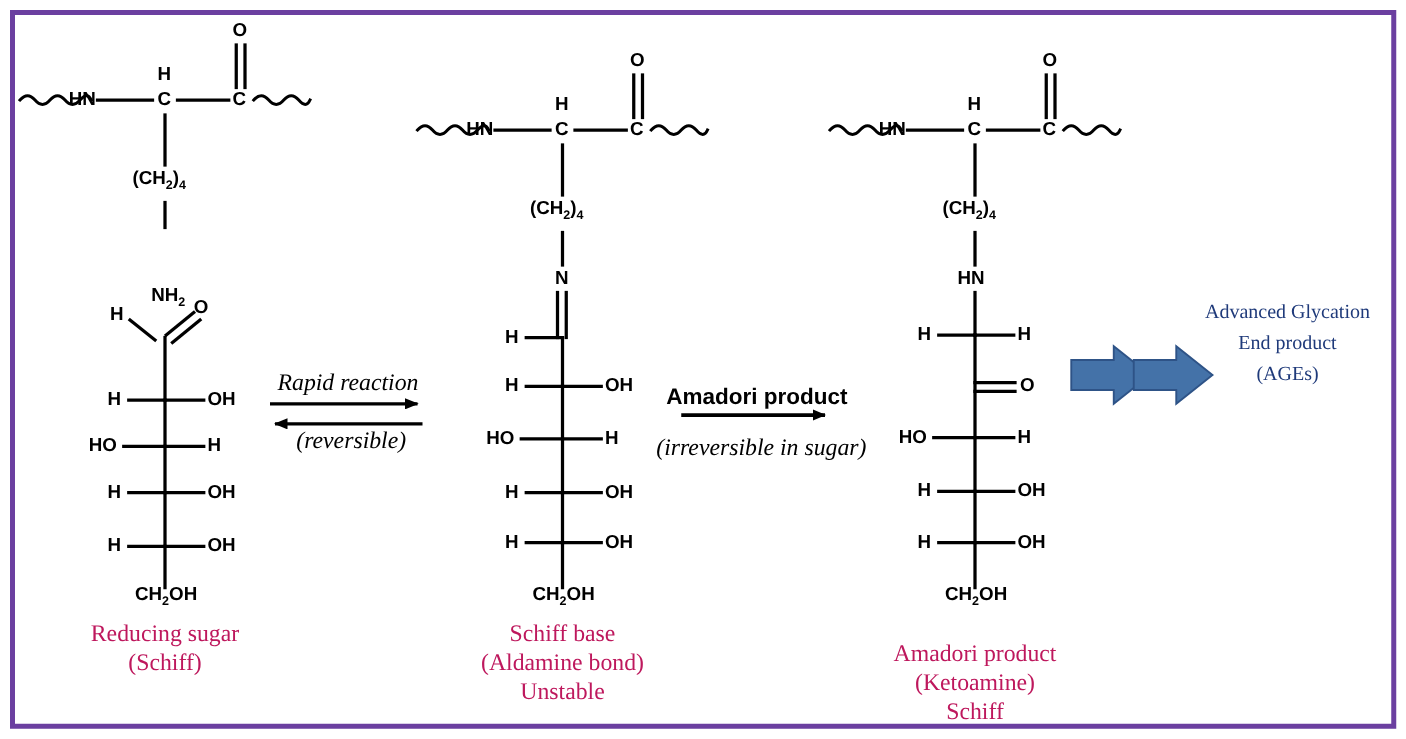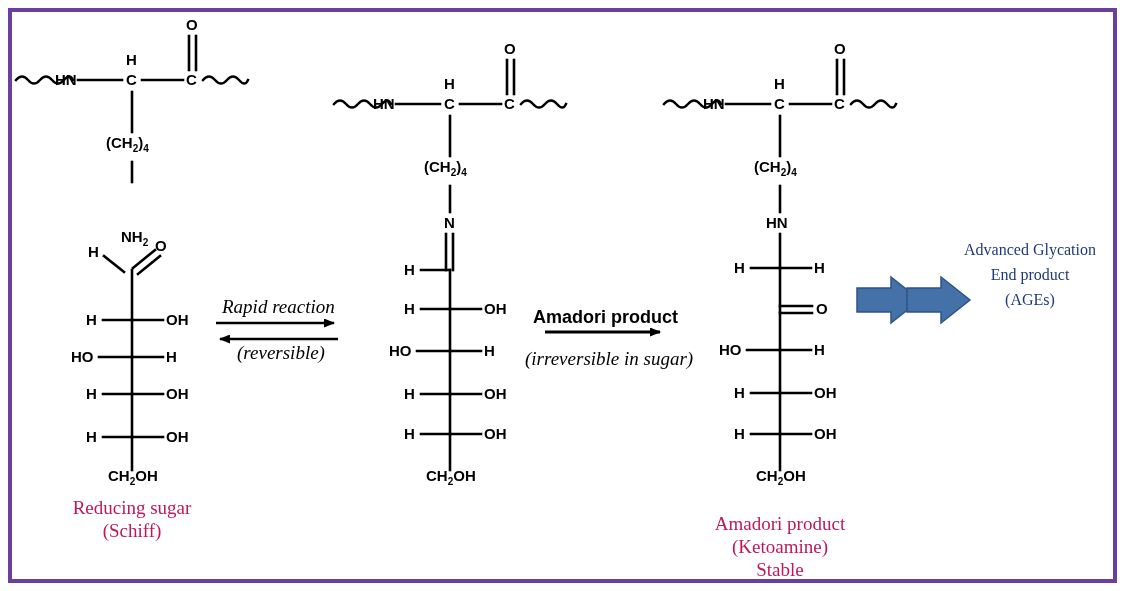--- a/index.html
+++ b/index.html
@@ -253,21 +253,26 @@
       <div>Advanced Glycation</div>
       <div>End product</div>
       <div>(AGEs)</div>
     </div>
 
     <div class="lbl caption" style="left:32px;top:496px;width:200px;">
       <div>Reducing sugar</div>
       <div>(Schiff)</div>
     </div>
 
+    <div class="lbl caption" style="left:350px;top:496px;width:200px;">
+      <div>Schiff base</div>
+      <div>(Aldamine bond)</div>
+      <div>Unstable</div>
+    </div>
 
     <div class="lbl caption" style="left:680px;top:496px;width:200px;margin-top:16px;">
       <div>Amadori product</div>
       <div>(Ketoamine)</div>
-      <div>Stable</div>
+      <div>Schiff</div>
     </div>
 
   </div>
 </div>
 
 </body></html>

